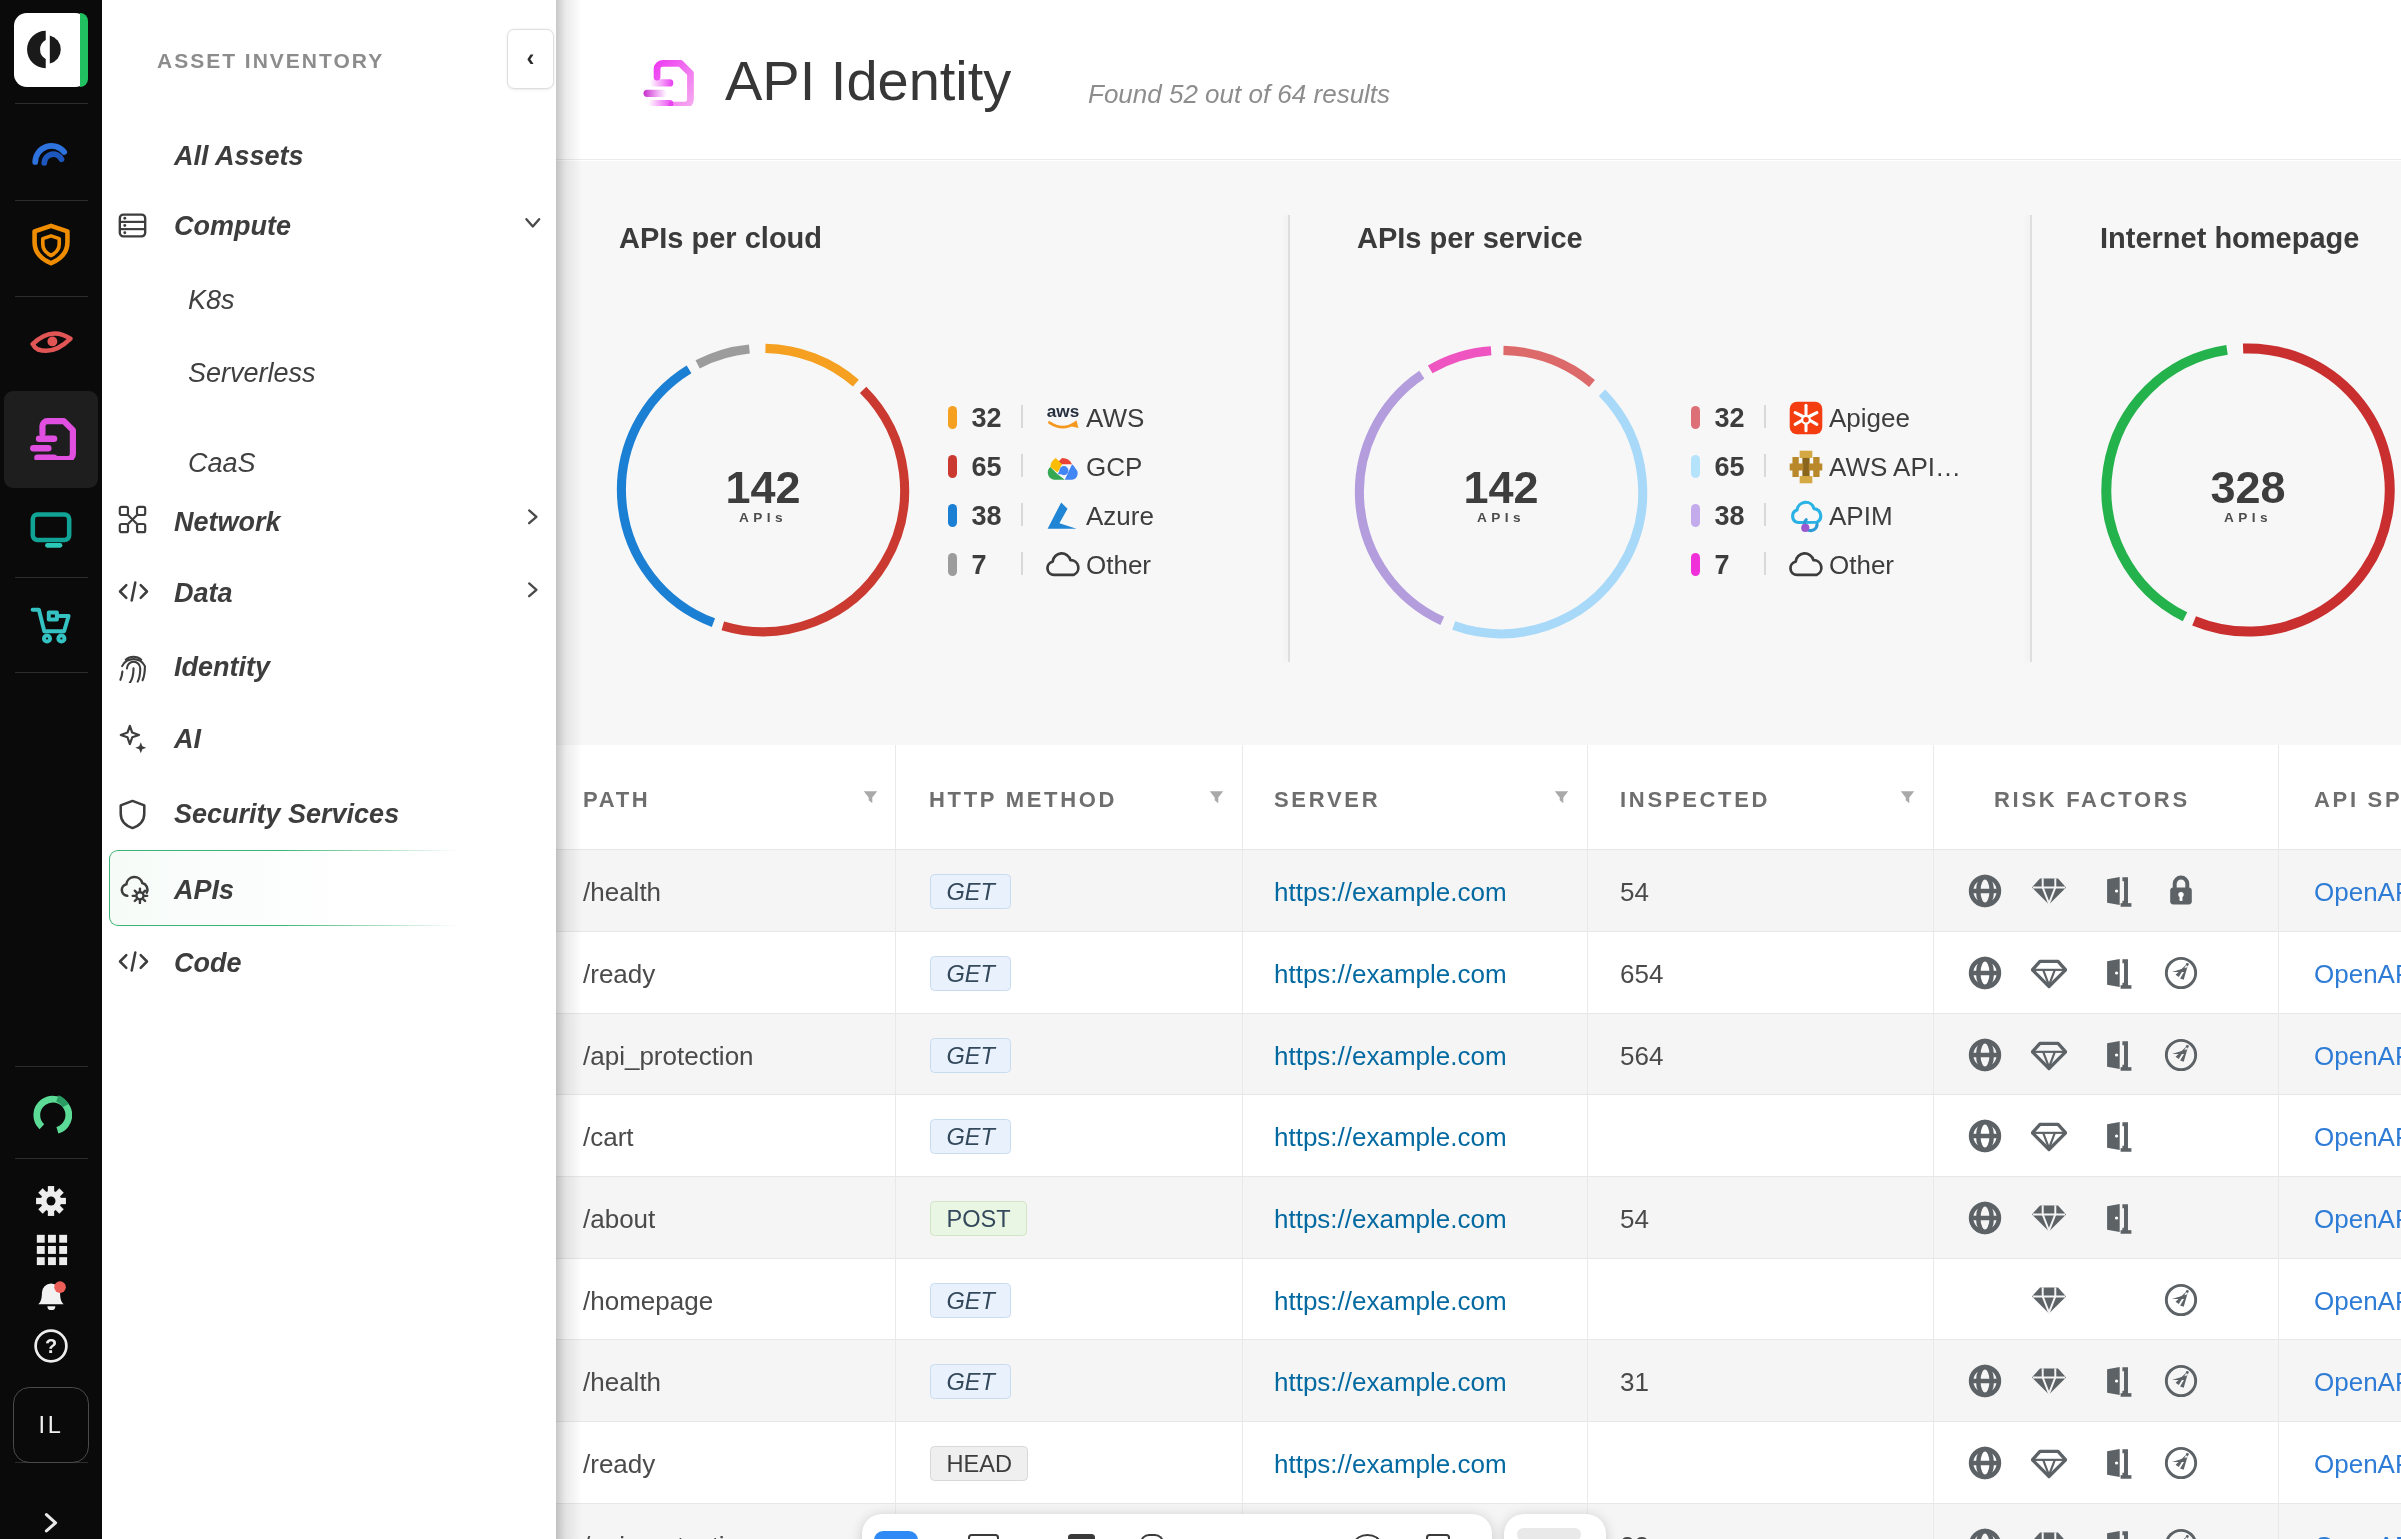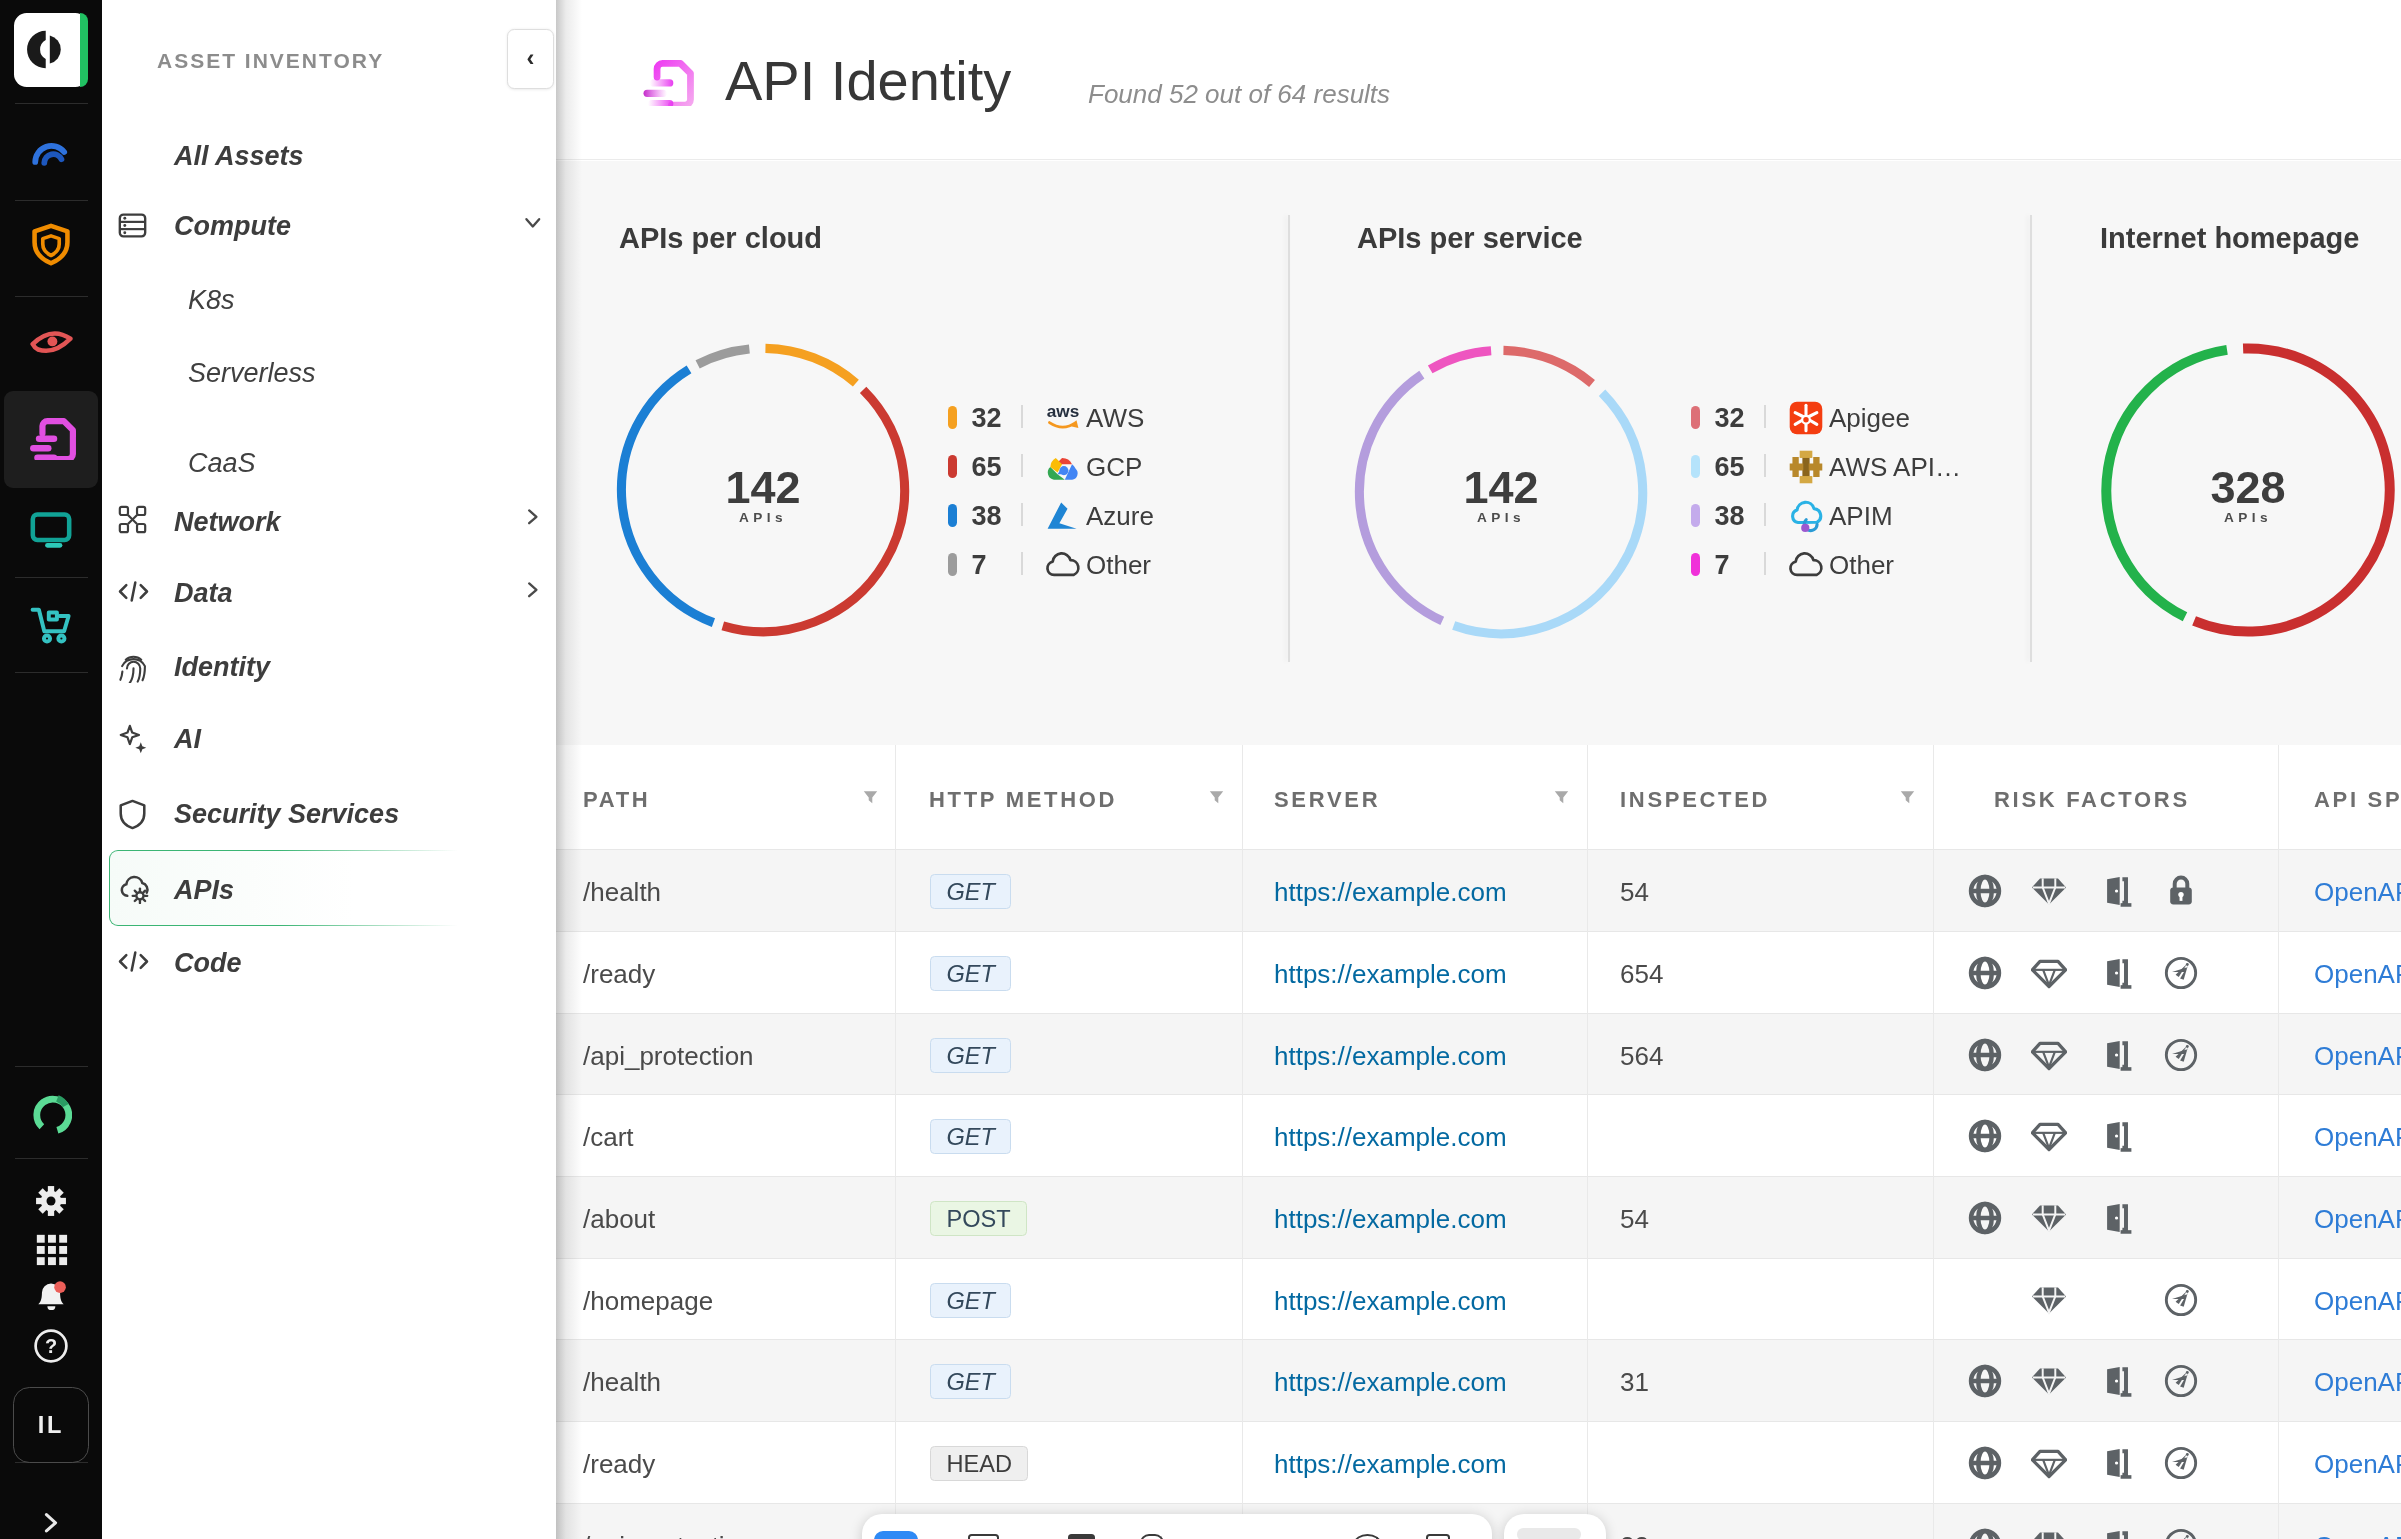--- a/index.html
+++ b/index.html
@@ -752,19 +752,19 @@
 <div class="rico" style="top:1279px"><svg width="38" height="38" viewBox="0 0 42 42">
         <path d="M21 5 a10 10 0 0 1 10 10 c0 8 2 11 4 13 H7 c2 -2 4 -5 4 -13 A10 10 0 0 1 21 5 Z" fill="#f2f2f2"></path>
         <path d="M17 30 a4.4 4.4 0 0 0 8.8 0" fill="#f2f2f2"></path>
         <circle cx="31" cy="9" r="6.4" fill="#ec5f59"></circle>
       </svg></div>
 <div class="rico" style="top:1327px"><svg width="38" height="38" viewBox="0 0 42 42">
         <circle cx="21" cy="21" r="17" fill="none" stroke="#ededed" stroke-width="3"></circle>
         <text x="21" y="29" text-anchor="middle" font-family="Liberation Sans" font-size="22" font-weight="bold" fill="#ededed">?</text>
       </svg></div>
 <div class="abs" style="left:12.7px;top:1387px;width:76px;height:76px;border:1.8px solid #4b4b4b;border-radius:16.3px"></div>
-<div class="abs" style="left:0;top:1412px;width:102px;text-align:center;font-size:23.6px;font-weight:bold;letter-spacing:2.7px;color:#f0f0f0">IL</div>
+<div class="abs" style="left:0;top:1412px;width:102px;text-align:center;font-size:23.6px;font-weight:normal;letter-spacing:2.7px;color:#f0f0f0">IL</div>
 <div class="rico" style="top:1511px"><svg width="20" height="23.6" viewBox="0 0 22 26">
         <polyline points="6,4 16,13 6,22" fill="none" stroke="#e8e8e8" stroke-width="3.4" stroke-linecap="round" stroke-linejoin="round"></polyline>
       </svg></div>
 
 </div>
 
 
 </body></html>

